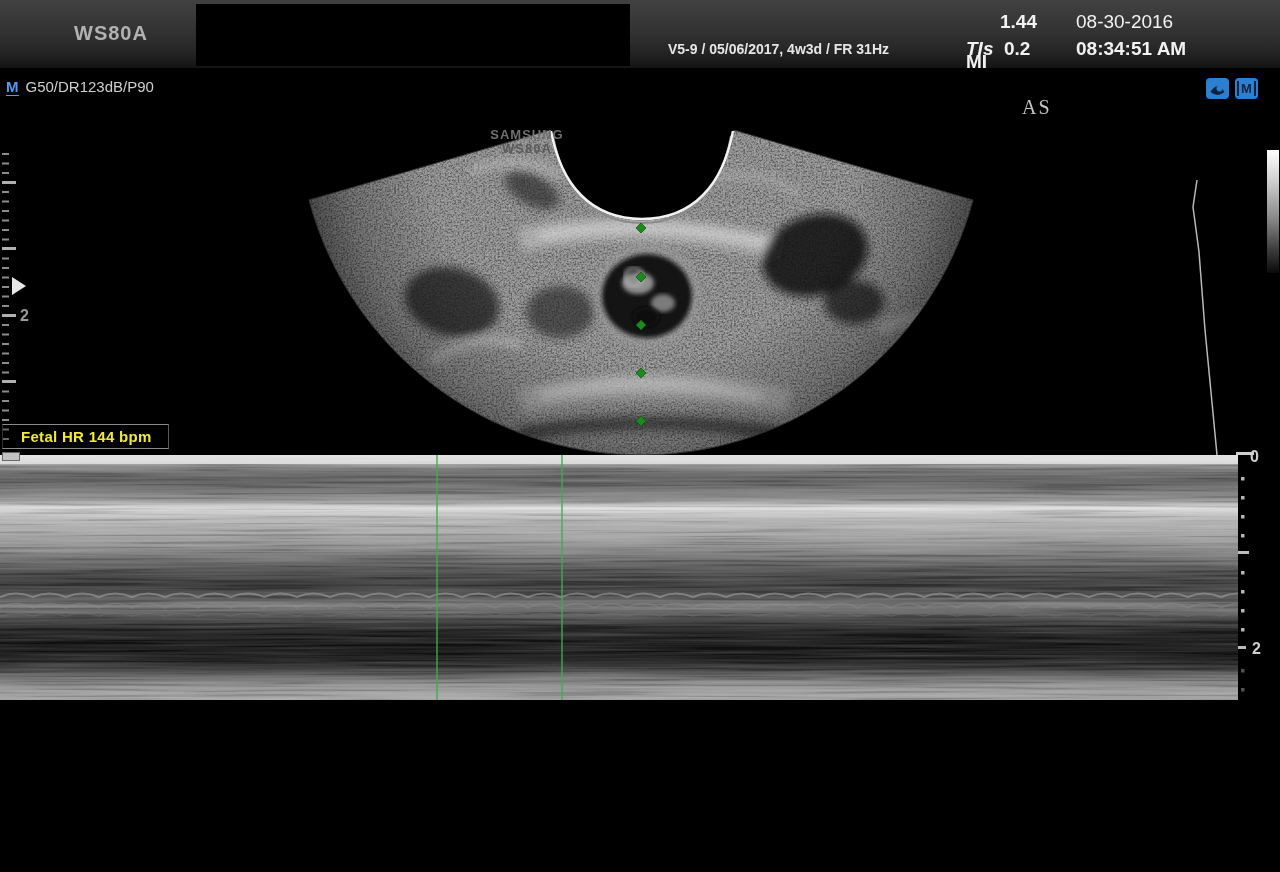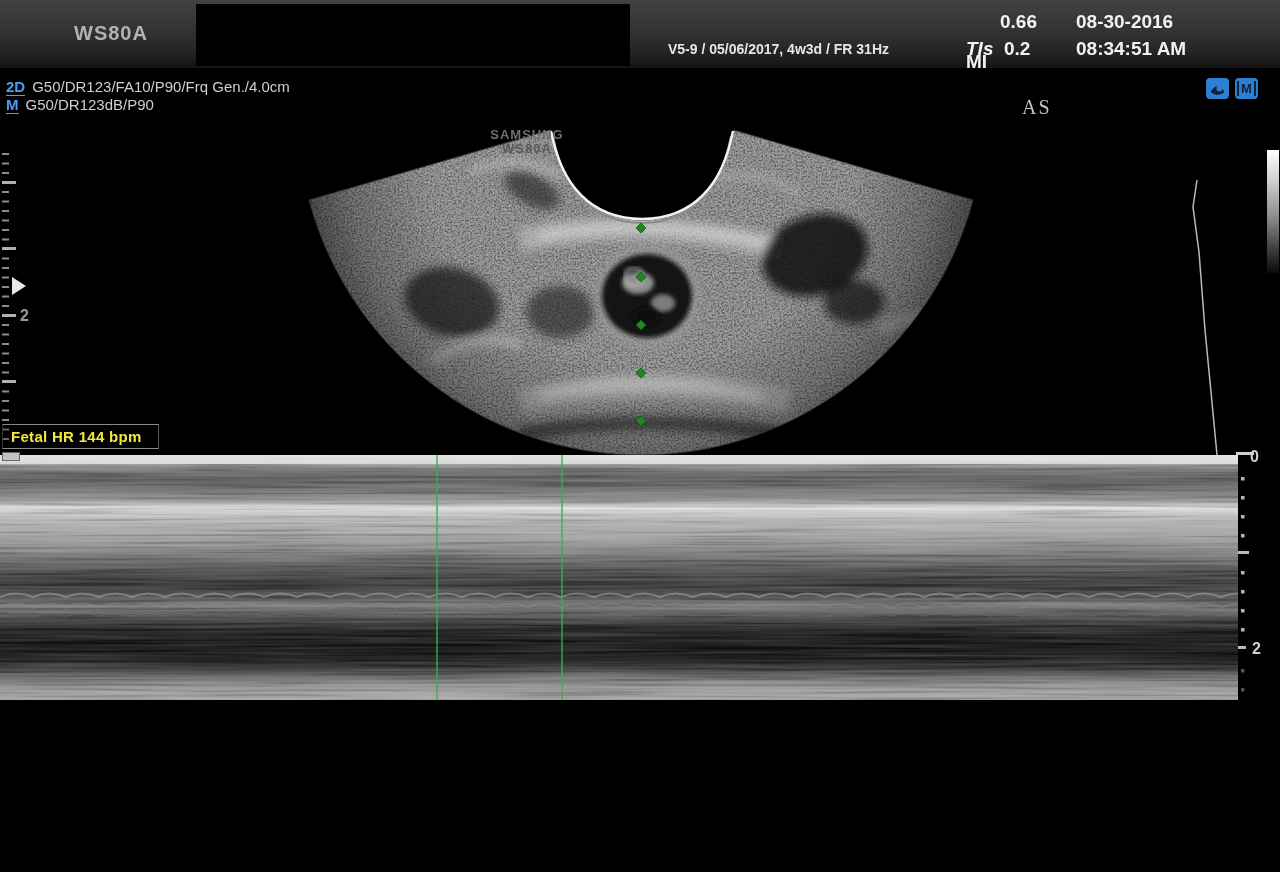--- a/index.html
+++ b/index.html
@@ -11,62 +11,59 @@
   .topbar{position:absolute;left:0;top:0;width:1280px;height:68px;
     background:linear-gradient(180deg,#414141 0%,#333 45%,#252525 75%,#141414 100%);}
   .model{position:absolute;left:74px;top:22px;font-size:20px;font-weight:bold;color:#b2b2b2;letter-spacing:1px;}
   .redact{position:absolute;left:196px;top:4px;width:434px;height:62px;background:#000;}
   .facility{position:absolute;left:668px;top:11px;font-size:19px;font-weight:bold;color:#f2f2f2;letter-spacing:.5px;}
   .examinfo{position:absolute;left:668px;top:41px;font-size:14px;font-weight:bold;color:#e6e6e6;text-align:right;}
   .mi-label{position:absolute;left:966px;top:11px;font-size:19px;font-weight:bold;color:#f2f2f2;margin-top:40px;}
   .mi-value{position:absolute;left:1000px;top:11px;font-size:19px;font-weight:bold;color:#f2f2f2;}
   .ti-label{position:absolute;left:966px;top:38px;font-size:19px;font-weight:bold;color:#f2f2f2;font-style:italic;}
   .ti-value{position:absolute;left:1004px;top:38px;font-size:19px;font-weight:bold;color:#f2f2f2;text-align:right;}
-  .date{position:absolute;left:1076px;top:11px;font-size:19px;font-weight:bold;color:#f2f2f2;}
+  .date{position:absolute;left:1076px;top:11px;font-size:19px;font-weight:normal;color:#f2f2f2;}
   .time{position:absolute;left:1076px;top:38px;font-size:19px;font-weight:bold;color:#f2f2f2;text-align:center;}
   
   .params{position:absolute;left:6px;top:78px;font-size:15px;color:#cfcfcf;line-height:18px;}
   .mode-tag{color:#4f9cf5;border-bottom:1px solid #4f9cf5;margin-right:7px;font-weight:bold;}
   
   .iconrow{position:absolute;left:1206px;top:78px;display:flex;gap:6px;}
   .tile{width:23px;height:21px;background:#2d7fd0;border-radius:4px;display:flex;align-items:center;justify-content:center;}
   .tile .mglyph{font-size:13px;font-weight:bold;color:#0d2240;line-height:1;
     border-left:2px solid #0d2240;border-right:2px solid #0d2240;padding:1px 2px;}
   
   .as-label{position:absolute;left:1022px;top:96px;font-family:"Liberation Serif",serif;
     font-size:20px;color:#c4c4c4;letter-spacing:2px;}
   .graybar{position:absolute;left:1267px;top:150px;width:12px;height:123px;
     background:linear-gradient(180deg,#fff 0%,#cfcfcf 25%,#8a8a8a 55%,#3a3a3a 82%,#0a0a0a 100%);}
   .fetal-hr{position:absolute;left:2px;top:424px;width:147px;height:23px;
     border-top:1px solid #8a8a8a;border-bottom:1px solid #8a8a8a;border-right:1px solid #5a5a5a;border-left:1px solid #333;
-    color:#f0e83a;font-size:15px;font-weight:bold;line-height:23px;padding-left:8px;letter-spacing:.3px;background:rgba(0,0,0,.25);}
+    color:#f0e83a;font-size:15px;font-weight:bold;line-height:23px;padding-left:18px;letter-spacing:.3px;background:rgba(0,0,0,.25);}
   .mtab{position:absolute;left:2px;top:452px;width:16px;height:7px;background:#c2c2c2;border:1px solid #666;}
   svg text{font-family:"Liberation Sans",sans-serif;}
 </style>
 </head>
 <body>
 
 <div class="screen">
 
   <div class="topbar">
     <div class="model">WS80A</div>
     <div class="redact"></div>
     <div class="examinfo">V5-9 / 05/06/2017, 4w3d / FR 31Hz</div>
     <div class="mi-label">MI</div>
-    <div class="mi-value">0.66</div>
+    <div class="mi-value">1.44</div>
     <div class="ti-label">TIs</div>
     <div class="ti-value">0.2</div>
     <div class="date">08-30-2016</div>
     <div class="time">08:34:51 AM</div>
   </div>
 
   <div class="params">
-    <div>
-      <span class="mode-tag">2D</span><span>G50/DR123/FA10/P90/Frq Gen./4.0cm</span>
-    </div>
     <div>
       <span class="mode-tag">M</span><span>G50/DR123dB/P90</span>
     </div>
   </div>
 
   <div class="iconrow">
     <div class="tile">
       <svg width="23" height="21">
         <path d="M 4.5 14 Q 11.5 2.5 18.5 14 Q 11.5 20 4.5 14 Z" fill="#0d2240"></path>
         <circle cx="13.5" cy="10.5" r="3" fill="#2d7fd0"></circle>

